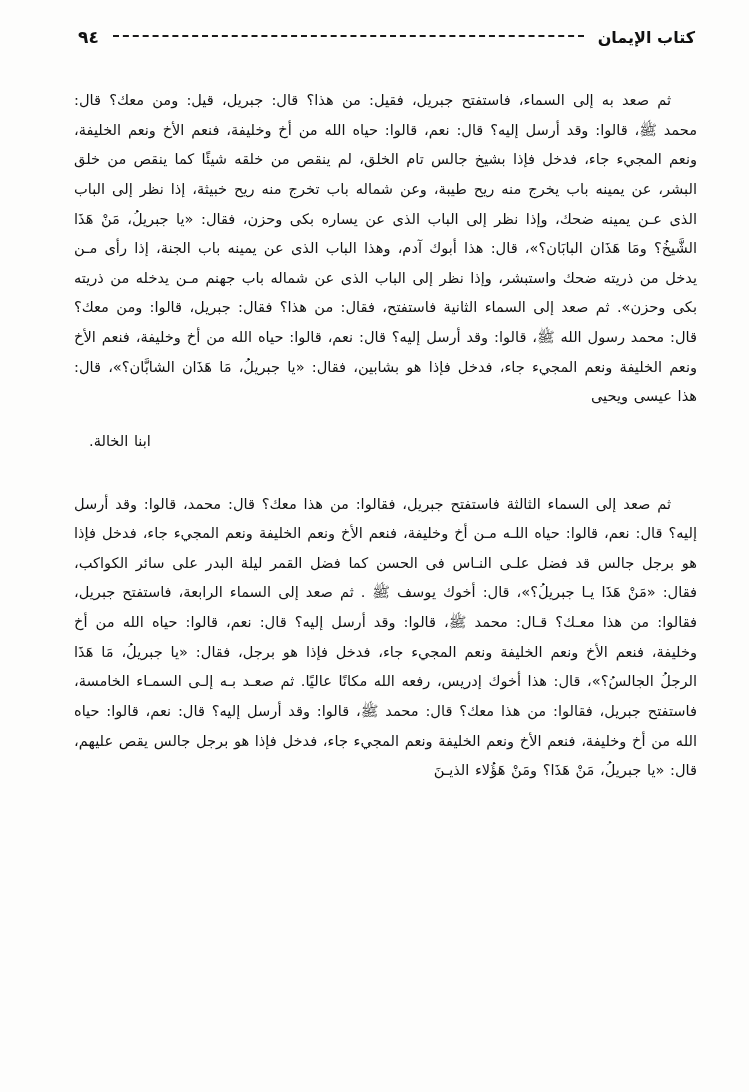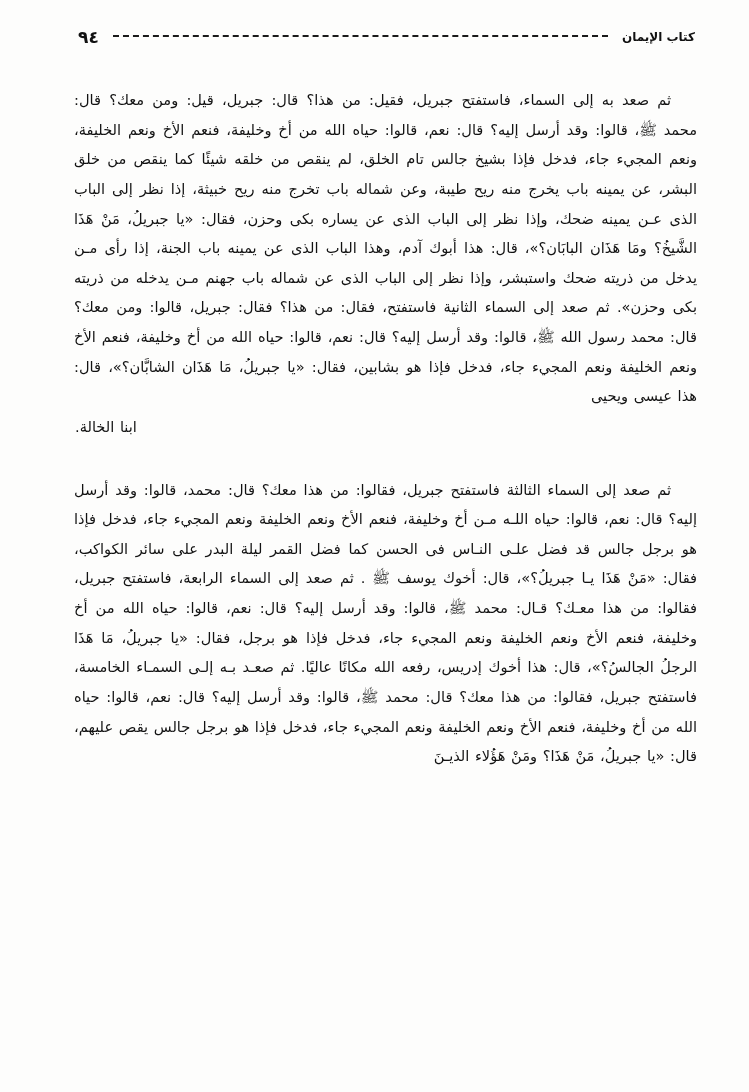--- a/index.html
+++ b/index.html
@@ -41,21 +41,21 @@
     flex: 1;
     border-bottom: 2px solid #1a1a1a;
     height: 0;
     margin: 0 6px 6px 6px;
     position: relative;
     top: 2px;
     border-bottom-style: dashed;
     border-bottom-width: 2px;
   }
   .header-title {
-    font-size: 12px;
+    font-size: 16px;
     font-weight: bold;
     color: #111;
     white-space: nowrap;
     direction: rtl;
     padding-right: 2px;
   }
   
   .body-text {
     direction: rtl;
     text-align: justify;
@@ -74,21 +74,21 @@
     margin-top: 2px;
     margin-left: 16px;
   }
   p.indent {
     text-indent: 26px;
   }
   p.gap-above {
     margin-top: 33px;
   }
   p.tail {
-    margin: 1px;
+    margin: 15px;
     text-align: left;
     direction: rtl;
     text-align-last: left;
   }
 </style>
 </head>
 <body>
 
 <div class="page">
 

